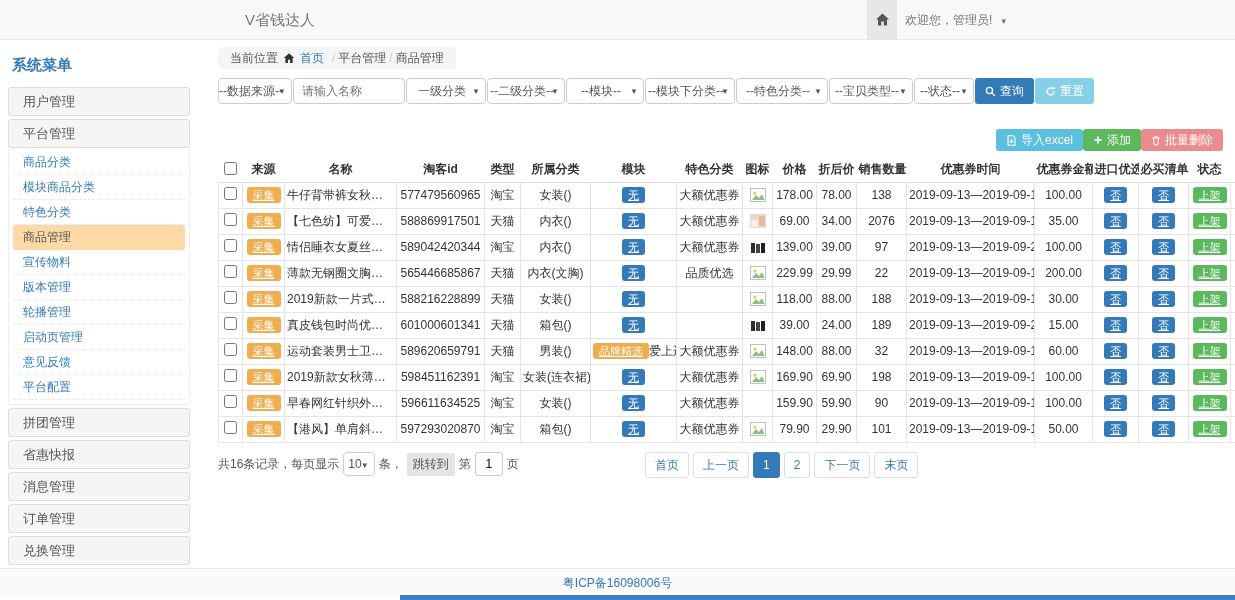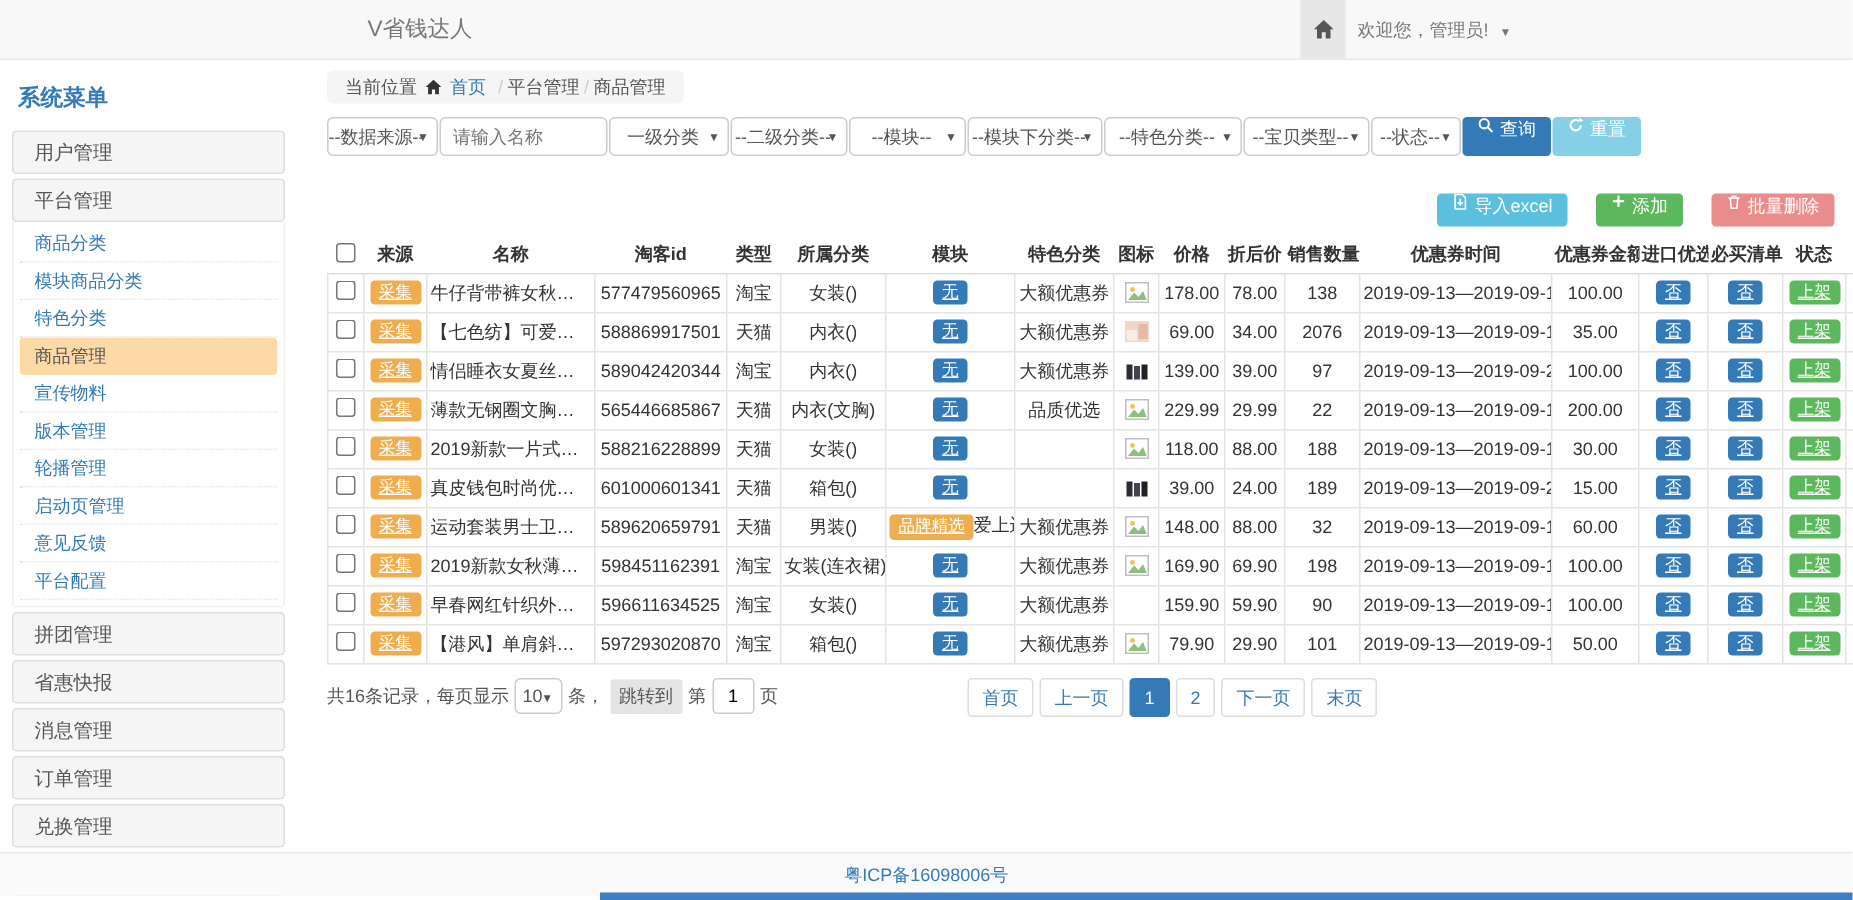--- a/index.html
+++ b/index.html
@@ -35,25 +35,25 @@
   .breadcrumb .sep { color:#ccc; padding:0 3px; }
 
   .filters { position:absolute; left:0; top:31px; height:26px; display:flex; gap:1px; }
   .sel { height:26px; border:1px solid #ccc; border-radius:4px; background:#fff; position:relative;
     display:flex; align-items:center; justify-content:center; padding:0 14px 0 6px; color:#555;
     cursor:pointer; white-space:nowrap; }
   .sel .caret { position:absolute; right:5px; top:8px; font-size:8px; color:#555; }
   .txt-input { height:26px; border:1px solid #ccc; border-radius:4px; padding:0 8px; font-size:12px;
     color:#555; outline:none; font-family:inherit; }
   .btn { height:26px; border:none; border-radius:3px; color:#fff; font-size:12px; padding:0 10px;
-    display:inline-flex; align-items:flex-start; gap:4px; cursor:pointer; font-family:inherit; }
+    display:inline-flex; align-items:center; gap:4px; cursor:pointer; font-family:inherit; }
   .btn-primary { background:#337ab7; }
   .btn-reset { background:#85d0e7; }
 
-  .actions { position:absolute; right:0; top:82px; display:flex; gap:19px; }
+  .actions { position:absolute; right:0; top:82px; display:flex; gap:0; }
   .btn-import { background:#5bc0de; height:22px; font-size:12px; }
   .btn-add { background:#5cb85c; height:22px; font-size:12px; }
   .btn-del { background:#e98c8b; height:22px; font-size:12px; }
 
   
   table { position:absolute; left:0; top:111px; width:1005px; border-collapse:collapse; table-layout:fixed; }
   th, td { border:1px solid #e4e4e4; text-align:center; vertical-align:middle; height:24px;
     padding:1px 2px; overflow:hidden; white-space:nowrap; font-size:12px; color:#333; }
   th { font-weight:bold; background:#fff; border-top:none; border-left:none; border-right:none;
     border-bottom:1px solid #ddd; }

